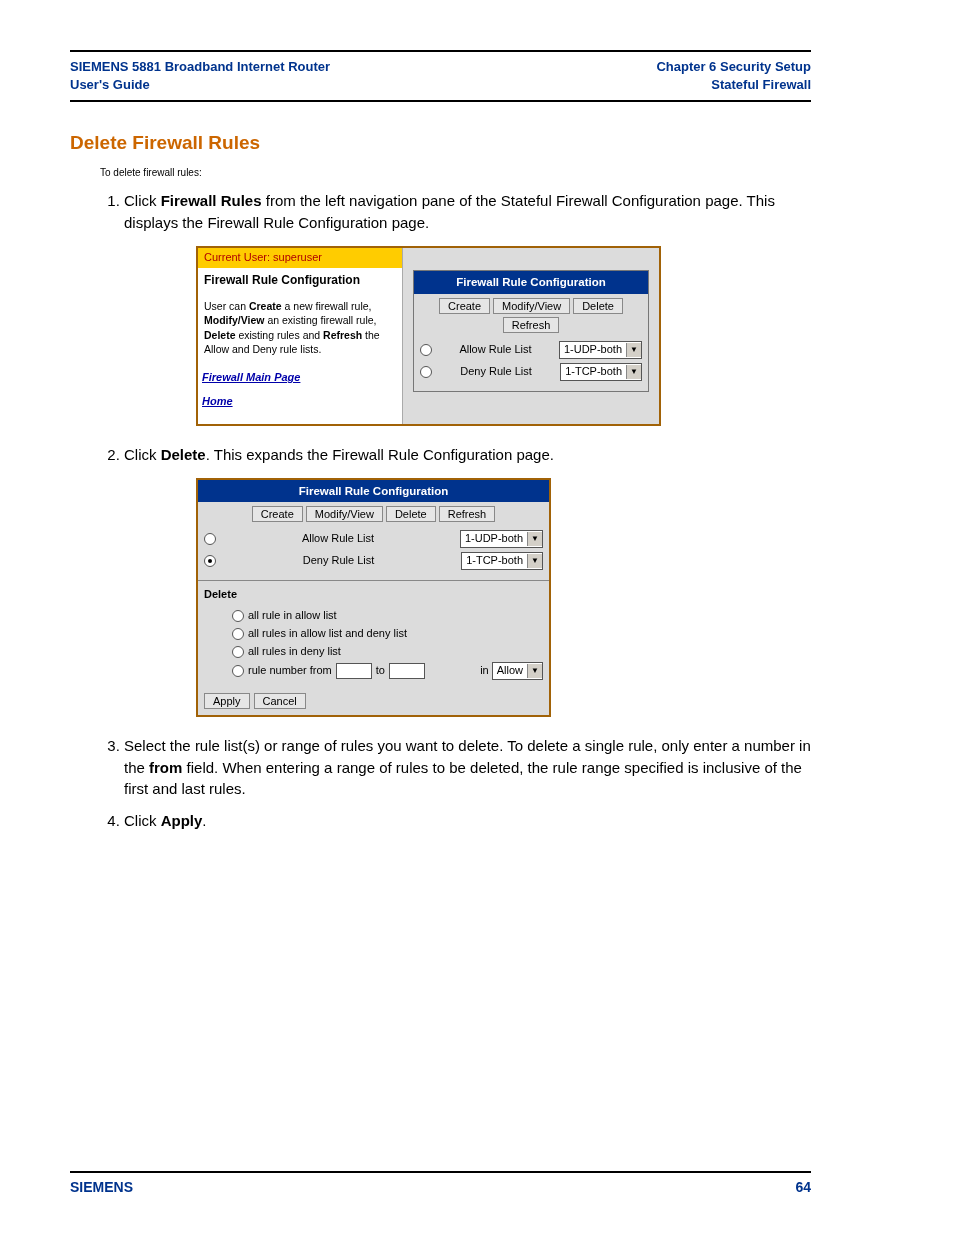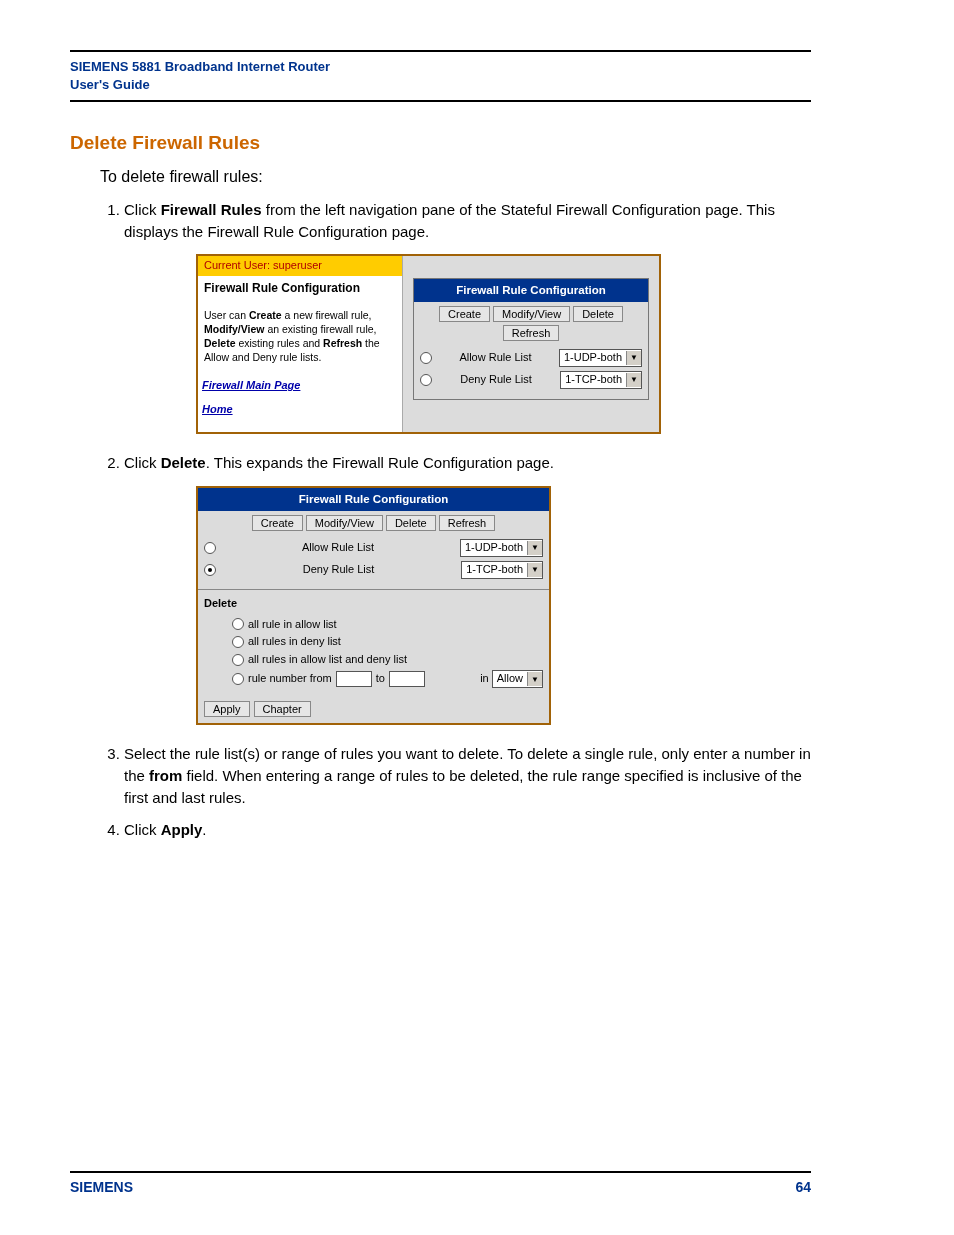--- a/index.html
+++ b/index.html
@@ -28,21 +28,21 @@
   }
   .header-left, .header-right { line-height: 1.4; }
   .header-right { text-align: right; }
   .section-title {
     color: #cc6600;
     font-weight: bold;
     font-size: 19px;
     margin: 10px 0 12px 0;
   }
   .body-text {
-    font-size: 16px;
+    font-size: 10px;
     line-height: 1.4;
     margin: 0 0 10px 30px;
   }
   ol.steps {
     font-size: 15px;
     line-height: 1.45;
     margin: 0 0 0 32px;
     padding-left: 22px;
   }
   ol.steps li { margin-bottom: 10px; }
@@ -222,20 +222,24 @@
 </style>
 </head>
 <body>
 
 <div class="page">
 
   <div class="header">
     <div class="header-left">
       <div>SIEMENS 5881 Broadband Internet Router</div>
       <div>User's Guide</div>
+    </div>
+    <div class="header-right">
+      <div>Chapter 6  Security Setup</div>
+      <div>Stateful Firewall</div>
     </div>
   </div>
 
   <div class="section-title">Delete Firewall Rules</div>
 
   <p class="body-text">To delete firewall rules:</p>
 
   <ol class="steps">
     <li>
       <span>Click </span><span class="bold">Firewall Rules</span><span> from the left navigation pane of the Stateful Firewall Configuration page. This displays the Firewall Rule Configuration page.</span>
@@ -312,45 +316,45 @@
           </div>
 
           <div class="delete-section">
             <div class="delete-title">Delete</div>
             <div class="del-opt">
               <span class="radio"></span>
               <span>all rule in allow list</span>
             </div>
             <div class="del-opt">
               <span class="radio"></span>
+              <span>all rules in allow list and deny list</span>
+            </div>
+            <div class="del-opt">
+              <span class="radio"></span>
               <span>all rules in deny list</span>
-            </div>
-            <div class="del-opt">
-              <span class="radio"></span>
-              <span>all rules in allow list and deny list</span>
             </div>
             <div class="del-opt">
               <span class="radio"></span>
               <span>rule number from</span>
               <span class="textbox"></span>
               <span>to</span>
               <span class="textbox"></span>
               <span class="range-right">
                 <span>in</span>
                 <span class="dropdown">
                   <span>Allow</span>
                     <span class="arrow">▼</span>
                 </span>
               </span>
             </div>
           </div>
 
           <div class="action-row">
             <button class="ui-btn">Apply</button>
-            <button class="ui-btn">Chapter</button>
+            <button class="ui-btn">Cancel</button>
           </div>
         </div>
       </div>
     </li>
 
     <li>
       <span>Select the rule list(s) or range of rules you want to delete. To delete a single rule, only enter a number in the </span><span class="bold">from</span><span> field. When entering a range of rules to be deleted, the rule range specified is inclusive of the first and last rules.</span>
     </li>
 
     <li>

